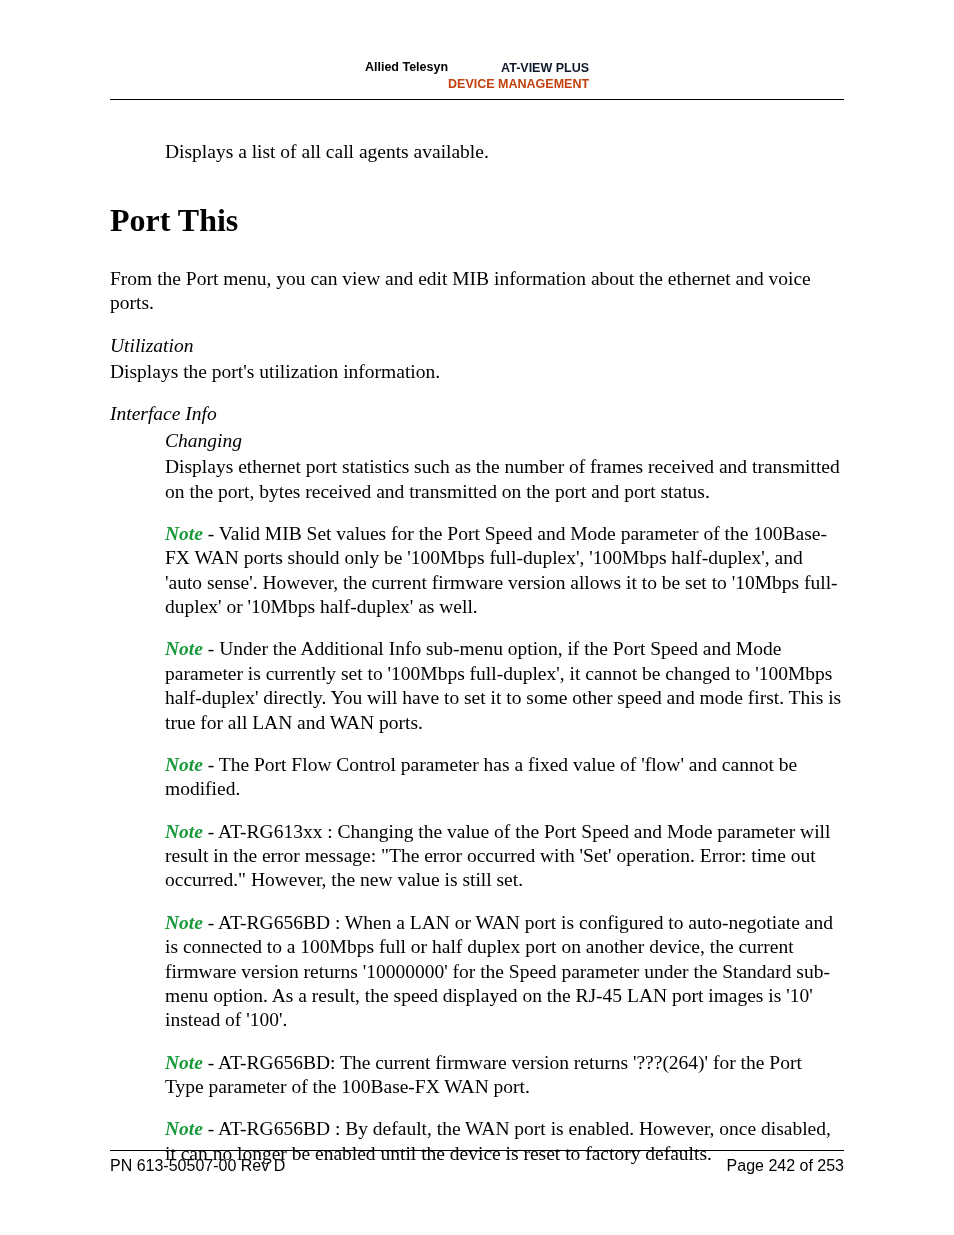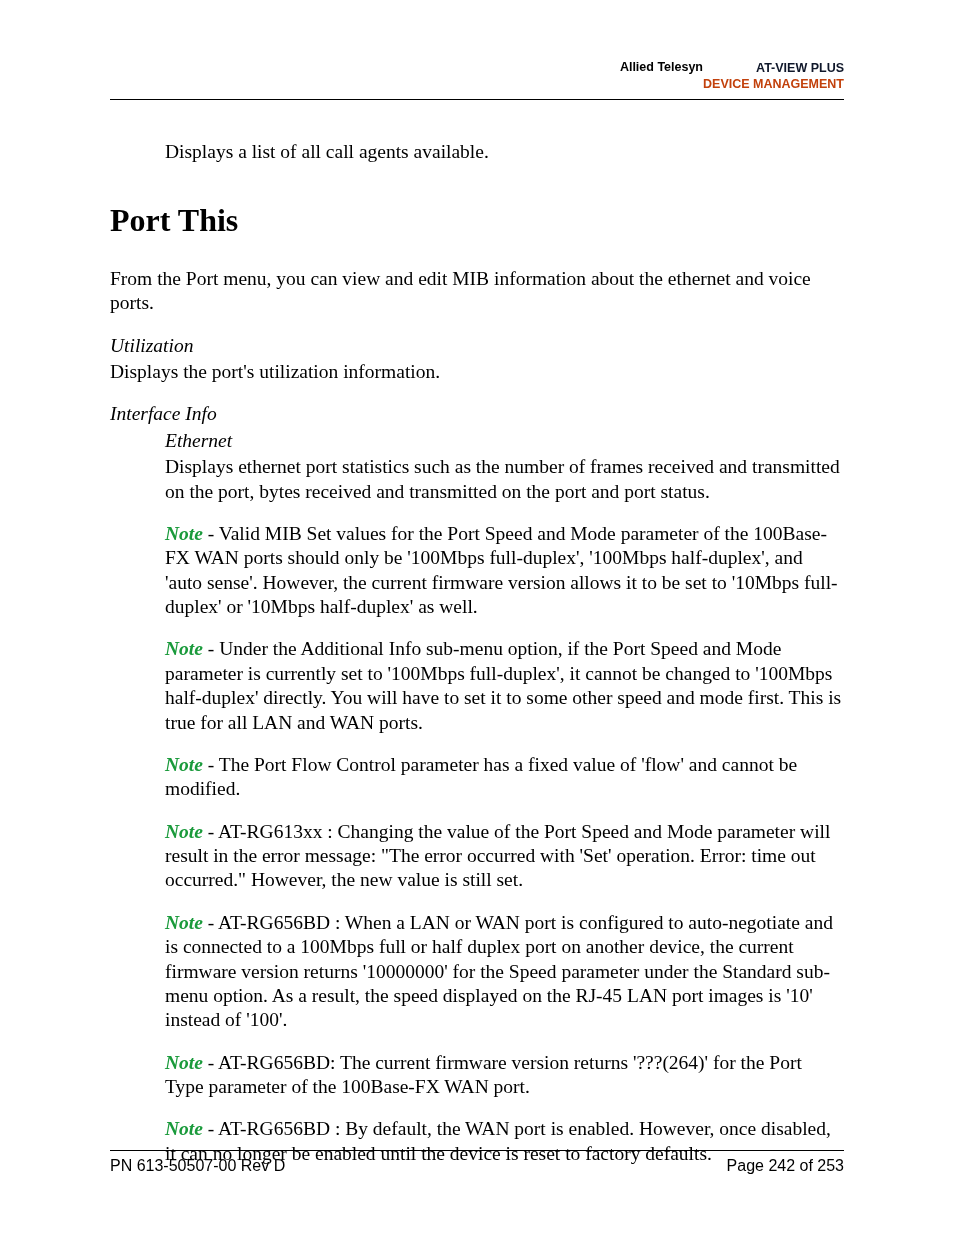--- a/index.html
+++ b/index.html
@@ -14,21 +14,21 @@
   }
   .page {
     position: relative;
     width: 954px;
     height: 1235px;
     box-sizing: border-box;
     padding: 60px 110px 0 110px;
   }
   .header {
     display: flex;
-    justify-content: flex-end;
+    justify-content: center;
     align-items: flex-start;
     font-family: Verdana, Arial, sans-serif;
     font-size: 12.5px;
     font-weight: bold;
     padding-bottom: 6px;
   }
   .header-right {
     text-align: right;
     line-height: 1.3;
   }
@@ -101,21 +101,21 @@
   <p class="body-text para">From the Port menu, you can view and edit MIB information about the ethernet and voice ports.</p>
 
   <div class="body-text">
     <div class="italic tight">Utilization</div>
     <div class="indent-1 para">Displays the port's utilization information.</div>
   </div>
 
   <div class="body-text">
     <div class="italic tight">Interface Info</div>
     <div class="indent-1">
-      <div class="italic tight">Ethernet</div>
+      <div class="italic tight">Changing</div>
       <div class="para">Displays ethernet port statistics such as the number of frames received and transmitted on the port, bytes received and transmitted on the port and port status.</div>
 
       <p class="para"><span class="note-label">Note</span><span> - Valid MIB Set values for the Port Speed and Mode parameter of the 100Base-FX WAN ports should only be '100Mbps full-duplex', '100Mbps half-duplex', and 'auto sense'. However, the current firmware version allows it to be set to '10Mbps full-duplex' or '10Mbps half-duplex' as well.</span></p>
 
       <p class="para"><span class="note-label">Note</span><span> - Under the Additional Info sub-menu option, if the Port Speed and Mode parameter is currently set to '100Mbps full-duplex', it cannot be changed to '100Mbps half-duplex' directly. You will have to set it to some other speed and mode first. This is true for all LAN and WAN ports.</span></p>
 
       <p class="para"><span class="note-label">Note</span><span> - The Port Flow Control parameter has a fixed value of 'flow' and cannot be modified.</span></p>
 
       <p class="para"><span class="note-label">Note</span><span> - AT-RG613xx : Changing the value of the Port Speed and Mode parameter will result in the error message: "The error occurred with 'Set' operation. Error: time out occurred." However, the new value is still set.</span></p>
 

